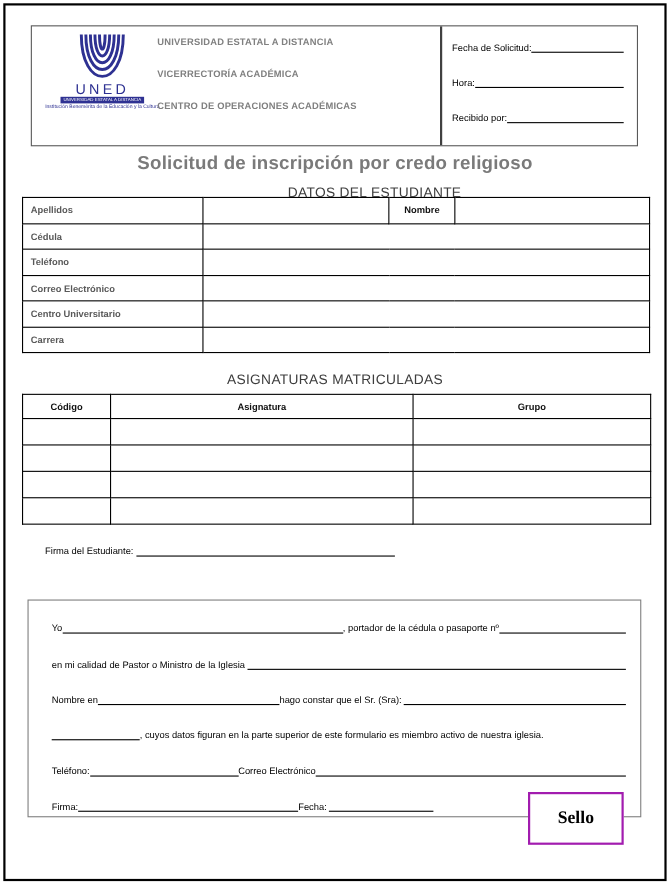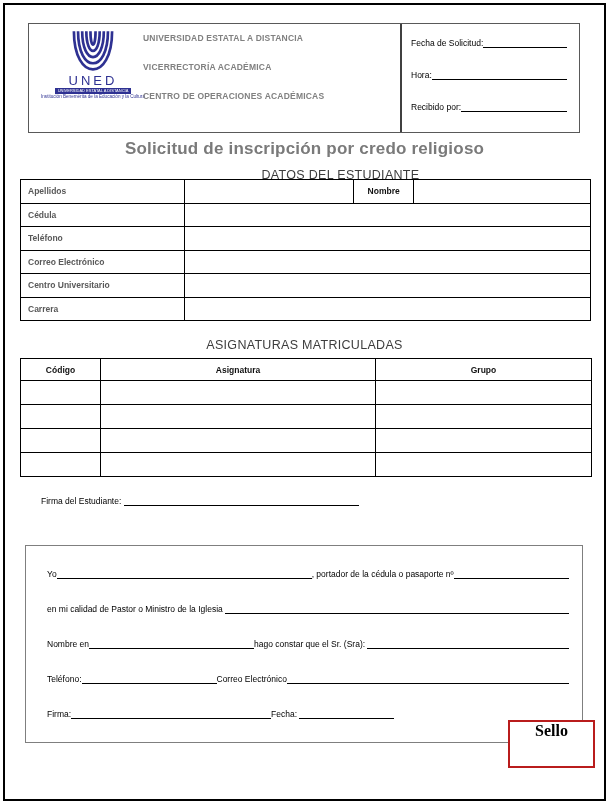--- a/index.html
+++ b/index.html
@@ -47,21 +47,21 @@
   .firma-row{position:absolute;left:41px;top:495px;display:flex;align-items:flex-end;}
   .firma-row .lbl{font-size:8.5px;white-space:pre;}
   .firma-row .blank{width:235px;}
 
   
   .declaration-box{position:absolute;left:25px;top:545px;width:558px;height:198px;border:1px solid #7f7f7f;box-sizing:border-box;background:#fff;padding:2px 13px 0 21px;display:flex;flex-direction:column;}
   .decl-line{height:31px;display:flex;align-items:flex-end;padding-bottom:4px;}
   .decl-text{font-size:8.5px;white-space:pre;}
 
   
-  .sello-box{position:absolute;left:480px;top:720px;width:87px;height:48px;border:2px solid #b91c1c;box-sizing:border-box;background:#fff;display:flex;align-items:flex-start;justify-content:center;margin-left:28px;}
+  .sello-box{position:absolute;left:480px;top:720px;width:87px;height:48px;border:2px solid #a21caf;box-sizing:border-box;background:#fff;display:flex;align-items:center;justify-content:center;}
   .sello-label{font-family:"Liberation Serif","DejaVu Serif",serif;font-size:16px;font-weight:bold;color:#000;}
 </style>
 </head>
 <body>
 
 <div class="page-border"></div>
 
 <div class="header-box">
   <div class="logo">
     <span>
@@ -195,20 +195,24 @@
       <span class="decl-text">en mi calidad de Pastor o Ministro de la Iglesia </span>
       <span class="blank fill"></span>
     </div>
     <div class="decl-line">
       <span class="decl-text">Nombre en</span>
       <span class="blank" style="width: 165px;"></span>
       <span class="decl-text">hago constar que el Sr. (Sra): </span>
       <span class="blank fill"></span>
     </div>
     <div class="decl-line">
+      <span class="blank" style="width: 80px;"></span>
+      <span class="decl-text">, cuyos datos figuran en la parte superior de este formulario es miembro activo de nuestra iglesia.</span>
+    </div>
+    <div class="decl-line">
       <span class="decl-text">Teléfono:</span>
       <span class="blank" style="width: 135px;"></span>
       <span class="decl-text">Correo Electrónico</span>
       <span class="blank fill"></span>
     </div>
     <div class="decl-line">
       <span class="decl-text">Firma:</span>
       <span class="blank" style="width: 200px;"></span>
       <span class="decl-text">Fecha: </span>
       <span class="blank" style="width: 95px;"></span>

